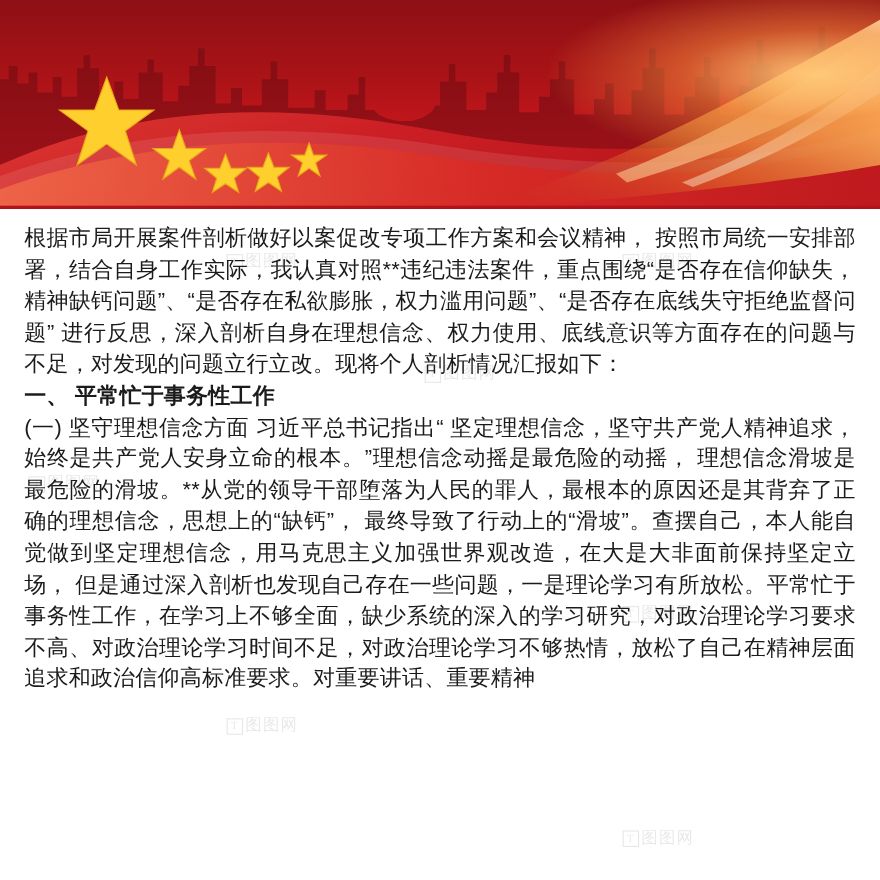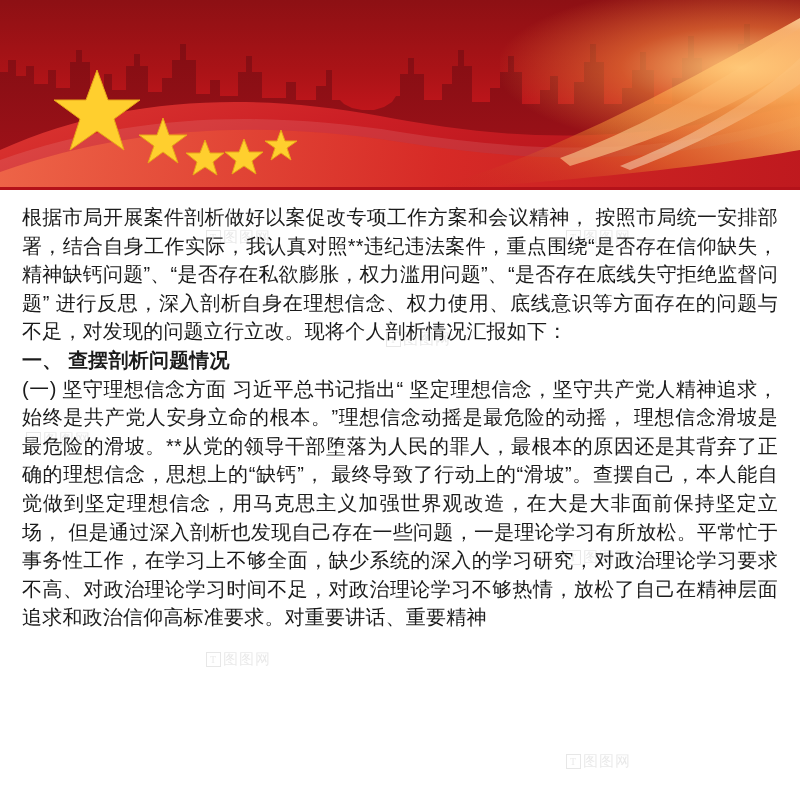--- a/index.html
+++ b/index.html
@@ -149,15 +149,15 @@
 <div class="wm" style="left:196px; top:228px;"><span class="wm-box">T</span><span>图图网</span></div>
 <div class="wm" style="left:556px; top:228px;"><span class="wm-box">T</span><span>图图网</span></div>
 <div class="wm" style="left:376px; top:330px;"><span class="wm-box">T</span><span>图图网</span></div>
 <div class="wm" style="left:16px; top:430px;"><span class="wm-box">T</span><span>图图网</span></div>
 <div class="wm" style="left:556px; top:548px;"><span class="wm-box">T</span><span>图图网</span></div>
 <div class="wm" style="left:196px; top:650px;"><span class="wm-box">T</span><span>图图网</span></div>
 <div class="wm" style="left:556px; top:752px;"><span class="wm-box">T</span><span>图图网</span></div>
 
 <div class="content">
   <p class="para">根据市局开展案件剖析做好以案促改专项工作方案和会议精神， 按照市局统一安排部署，结合自身工作实际，我认真对照**违纪违法案件，重点围绕“是否存在信仰缺失，精神缺钙问题”、“是否存在私欲膨胀，权力滥用问题”、“是否存在底线失守拒绝监督问题” 进行反思，深入剖析自身在理想信念、权力使用、底线意识等方面存在的问题与不足，对发现的问题立行立改。现将个人剖析情况汇报如下：</p>
-  <p class="heading hd-gap">一、 查摆剖析问题情况</p>
+  <p class="heading hd-gap">一、 平常忙于事务性工作</p>
   <p class="para">(一) 坚守理想信念方面 习近平总书记指出“ 坚定理想信念，坚守共产党人精神追求， 始终是共产党人安身立命的根本。”理想信念动摇是最危险的动摇， 理想信念滑坡是最危险的滑坡。**从党的领导干部堕落为人民的罪人，最根本的原因还是其背弃了正确的理想信念，思想上的“缺钙”， 最终导致了行动上的“滑坡”。查摆自己，本人能自觉做到坚定理想信念，用马克思主义加强世界观改造，在大是大非面前保持坚定立场， 但是通过深入剖析也发现自己存在一些问题，一是理论学习有所放松。平常忙于事务性工作，在学习上不够全面，缺少系统的深入的学习研究，对政治理论学习要求不高、对政治理论学习时间不足，对政治理论学习不够热情，放松了自己在精神层面追求和政治信仰高标准要求。对重要讲话、重要精神</p>
 </div>
 
 </body></html>

